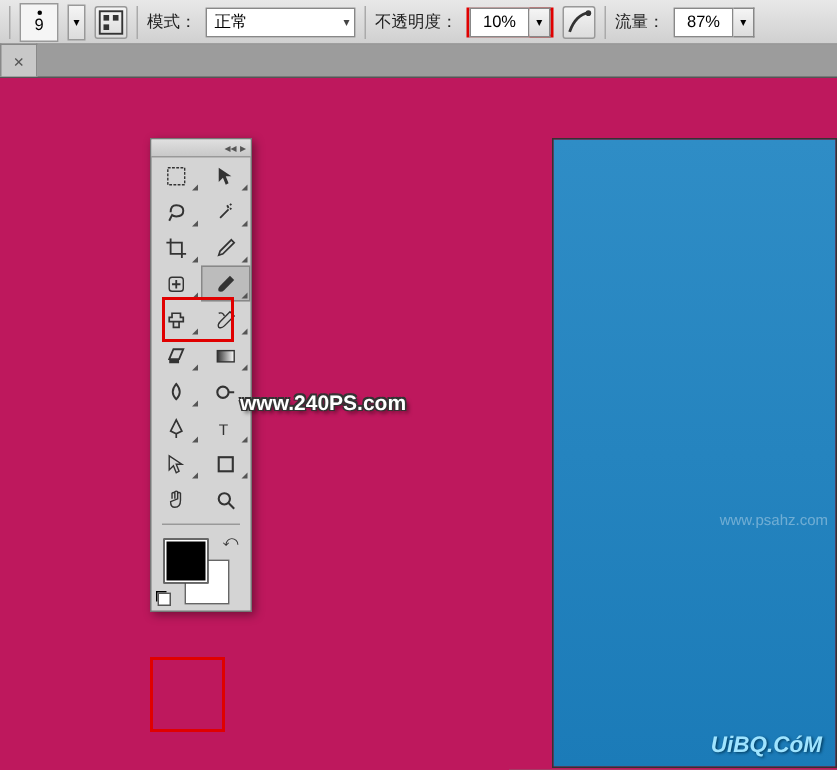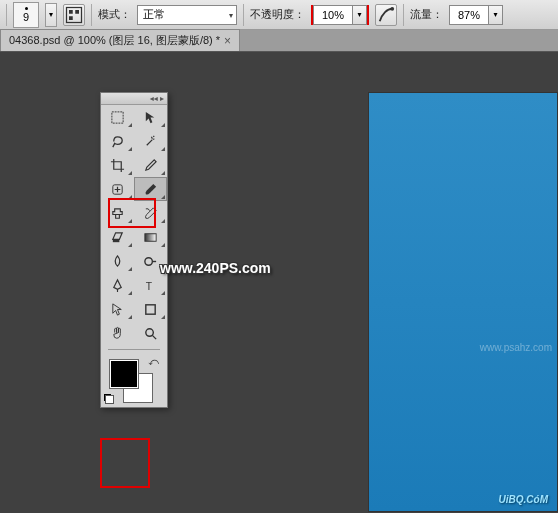--- a/index.html
+++ b/index.html
@@ -14,21 +14,21 @@
 .select{height:20px;background:#fff;border:1px solid #888;display:flex;align-items:center;padding:0 5px;position:relative}
 .select.mode{width:100px}
 .select .arrow{position:absolute;right:3px;top:50%;transform:translateY(-50%);font-size:8px;color:#444}
 .input-pct{height:20px;display:flex;align-items:center}
 .input-pct .val{width:40px;height:20px;background:#fff;border:1px solid #888;display:flex;align-items:center;justify-content:center}
 .input-pct .arr{width:14px;height:20px;background:linear-gradient(#f5f5f5,#dcdcdc);border:1px solid #888;border-left:none;display:flex;align-items:center;justify-content:center;font-size:8px;cursor:pointer}
 .red-box{border:2px solid #e00000!important}
 .tab-bar{height:22px;background:#9c9c9c;display:flex;align-items:flex-end;border-bottom:1px solid #555}
 .tab{height:22px;background:#c8c8c8;border:1px solid #888;border-bottom:none;padding:0 8px;display:flex;align-items:center;gap:4px;font-size:10px;color:#222}
 .tab .close{color:#555;cursor:pointer;font-size:12px}
-.canvas-area{position:absolute;top:52px;left:0;right:0;bottom:0;background:#404040}
+.canvas-area{position:absolute;top:52px;left:0;right:0;bottom:0;background:#be185d}
 .blue-canvas{position:absolute;top:40px;right:0;width:190px;height:420px;background:linear-gradient(#2f8dc6,#1b7bb8);border:1px solid #333}
 .tool-panel{position:absolute;top:92px;left:100px;width:68px;background:#d4d4d4;border:1px solid #777;box-shadow:2px 2px 6px rgba(0,0,0,.4)}
 .tool-header{height:12px;background:linear-gradient(#e0e0e0,#c8c8c8);border-bottom:1px solid #999;display:flex;justify-content:flex-end;align-items:center;padding-right:3px;font-size:8px;color:#555}
 .tool-grid{display:grid;grid-template-columns:1fr 1fr;gap:0}
 .tool{width:33px;height:24px;display:flex;align-items:center;justify-content:center;border:1px solid transparent;position:relative}
 .tool svg{width:15px;height:15px}
 .tool.sel{background:#bcbcbc;border:1px solid #888}
 .tool .tri{position:absolute;right:1px;bottom:1px;width:0;height:0;border-left:4px solid transparent;border-bottom:4px solid #555}
 .hr{height:8px;display:flex;align-items:center;justify-content:center;grid-column:1/3}
 .hr::before{content:"";width:52px;height:1px;background:#999}
@@ -36,21 +36,21 @@
 .swatch-fg{position:absolute;top:6px;left:8px;width:30px;height:30px;background:#000;border:1px solid #666;box-shadow:0 0 0 1px #fff inset;z-index:2}
 .swatch-bg{position:absolute;top:20px;left:22px;width:30px;height:30px;background:#fff;border:1px solid #666;z-index:1}
 .swatch-swap{position:absolute;top:3px;right:8px;font-size:10px;color:#333}
 .swatch-reset{position:absolute;bottom:3px;left:3px;width:10px;height:10px}
 .swatch-reset::before{content:"";position:absolute;width:7px;height:7px;background:#000;top:0;left:0}
 .swatch-reset::after{content:"";position:absolute;width:7px;height:7px;background:#fff;border:1px solid #555;bottom:0;right:0}
 .red-highlight{position:absolute;border:2px solid #e00000;pointer-events:none;z-index:10}
 .rh-brush{top:198px;left:108px;width:48px;height:30px}
 .rh-swatch{top:438px;left:100px;width:50px;height:50px}
 .watermark{position:absolute;left:160px;top:260px;font-size:14px;font-weight:bold;color:#fff;text-shadow:-1px -1px 0 #333,1px -1px 0 #333,-1px 1px 0 #333,1px 1px 0 #333,2px 2px 3px rgba(0,0,0,.6)}
-.wm2{position:absolute;right:10px;bottom:8px;font-size:10px;font-weight:bold;font-style:italic;color:#9fe4ff;text-shadow:1px 1px 2px #003a5c}
+.wm2{position:absolute;right:10px;bottom:8px;font-size:15px;font-weight:bold;font-style:italic;color:#9fe4ff;text-shadow:1px 1px 2px #003a5c}
 .wm3{position:absolute;right:6px;top:290px;font-size:10px;color:rgba(255,255,255,.35);transform:rotate(0deg)}
 </style>
 </head>
 <body>
 
 <div class="topbar">
   <div class="sep"></div>
   <div class="brush-size">
     <span>9</span>
   </div>
@@ -84,21 +84,20 @@
   <div class="sep"></div>
   <span class="label">流量：</span>
   <div class="input-pct">
     <div class="val">87%</div>
     <div class="arr">▾</div>
   </div>
 </div>
 
 <div class="tab-bar">
   <div class="tab">
-    <span>04368.psd @ 100% (图层 16, 图层蒙版/8) *</span>
     <span class="close">×</span>
   </div>
 </div>
 
 <div class="canvas-area">
   <div class="blue-canvas"></div>
   <div class="wm3">www.psahz.com</div>
 </div>
 
 <div class="tool-panel">

